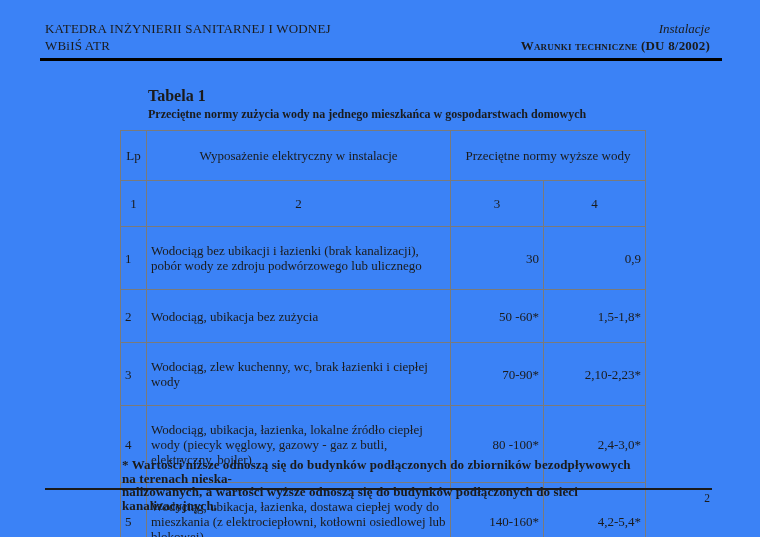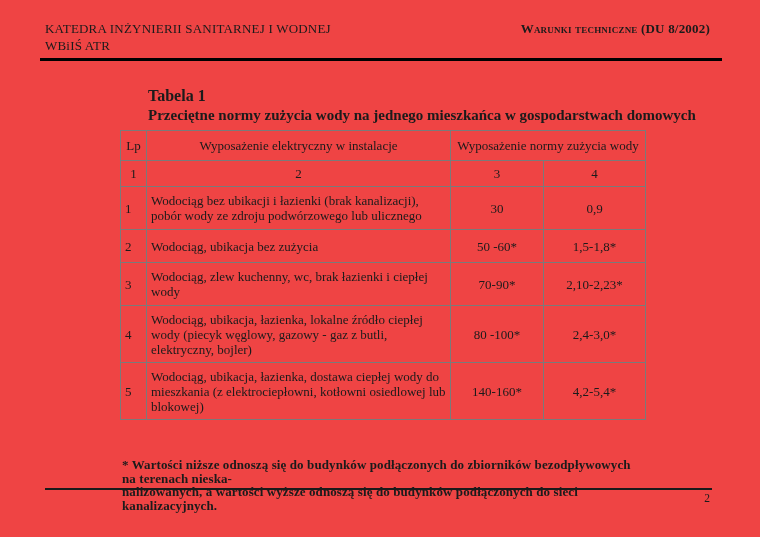--- a/index.html
+++ b/index.html
@@ -1,91 +1,92 @@
 <!DOCTYPE html>
 <html lang="pl"><head>
 <meta charset="utf-8">
 <style>
   html,body { margin:0; padding:0; background:#ffffff; }
   .page {
-    position:relative; width:760px; height:537px; background:#ef4444;
+    position:relative; width:760px; height:537px; background:#3b82f6;
     font-family:"Liberation Serif","DejaVu Serif",serif; color:#1b1b1b;
     overflow:hidden;
   }
 
   
   .hdr-left  { position:absolute; left:45px; top:20px; font-size:13px; line-height:17px; letter-spacing:.2px; }
   .hdr-right { position:absolute; right:50px; top:20px; text-align:right; font-size:13px; line-height:17px; }
   .hdr-right .journal { font-style:italic; }
   .hdr-right .doc     { font-weight:bold; font-variant:small-caps; letter-spacing:.2px;margin-left:34px; }
   .hdr-rule  { position:absolute; left:40px; top:58px; width:682px; height:3px; background:#000; }
 
   
   .tbl-label { position:absolute; left:148px; top:87px;  font-size:16px; font-weight:bold; }
-  .tbl-title { position:absolute; left:148px; top:107px; font-size:15px; font-weight:bold; }
+  .tbl-title { position:absolute; left:148px; top:107px; font-size:12px; font-weight:bold; }
 
   
   table.norms {
     position:absolute; left:120px; top:130px; width:525px;
     border-collapse:collapse; table-layout:fixed;
     font-size:13px;
   }
   table.norms td {
-    border:1px solid #7a7a7a; padding:1px 4px; vertical-align:middle;
+    border:1px solid #7a7a7a; padding:11px 4px; vertical-align:middle;
     line-height:15px; overflow:hidden;
   }
   tr.r-head  td { height:27px; text-align:center; }
   tr.r-units td { height:40px; }
   tr.r-nums  td { height:23px; text-align:center; }
   tr.d1 td { height:40px; }
   tr.d2 td { height:30px; }
   tr.d3 td { height:40px; }
   tr.d4 td { height:54px; }
   tr.d5 td { height:54px; }
   td.lp  { text-align:left; }
-  td.val { text-align:center; }
+  td.val { text-align:right; }
   sup.u { font-size:9px; position:relative; top:-1px; }
 
   
   .footnote {
     position:absolute; left:122px; top:458px; width:520px;
     font-size:13px; font-weight:bold; line-height:13.5px; letter-spacing:.1px;
   }
   .ftr-rule { position:absolute; left:45px; top:488px; width:667px; height:2px; background:#1a1a1a; }
   .page-num { position:absolute; right:50px; top:492px; font-size:11.5px; }
 </style>
 </head>
 <body>
 
 <div class="page">
 
   <div class="hdr-left">
     <div>KATEDRA INŻYNIERII SANITARNEJ I WODNEJ</div>
     <div>WBiIŚ ATR</div>
   </div>
   <div class="hdr-right">
+    <div class="journal">Instalacje</div>
     <div class="doc">Warunki techniczne (DU 8/2002)</div>
   </div>
   <div class="hdr-rule"></div>
 
   <div class="tbl-label">Tabela 1</div>
   <div class="tbl-title">Przeciętne normy zużycia wody na jednego mieszkańca w gospodarstwach domowych</div>
 
   <table class="norms">
     <colgroup>
       <col style="width:26px">
         <col style="width:304px">
         <col style="width:93px">
         <col style="width:102px">
     </colgroup>
     <tbody>
       <tr class="r-head">
         <td>Lp</td>
         <td>Wyposażenie elektryczny w instalacje</td>
-        <td colspan="2">Wyposażenie normy zużycia wody</td>
+        <td colspan="2">Przeciętne normy wyższe wody</td>
       </tr>
       <tr class="r-nums">
         <td>1</td>
         <td>2</td>
         <td>3</td>
         <td>4</td>
       </tr>
       <tr class="d1">
         <td class="lp">1</td>
         <td>Wodociąg bez ubikacji i łazienki (brak kanalizacji), pobór wody ze zdroju podwórzowego lub ulicznego</td>

